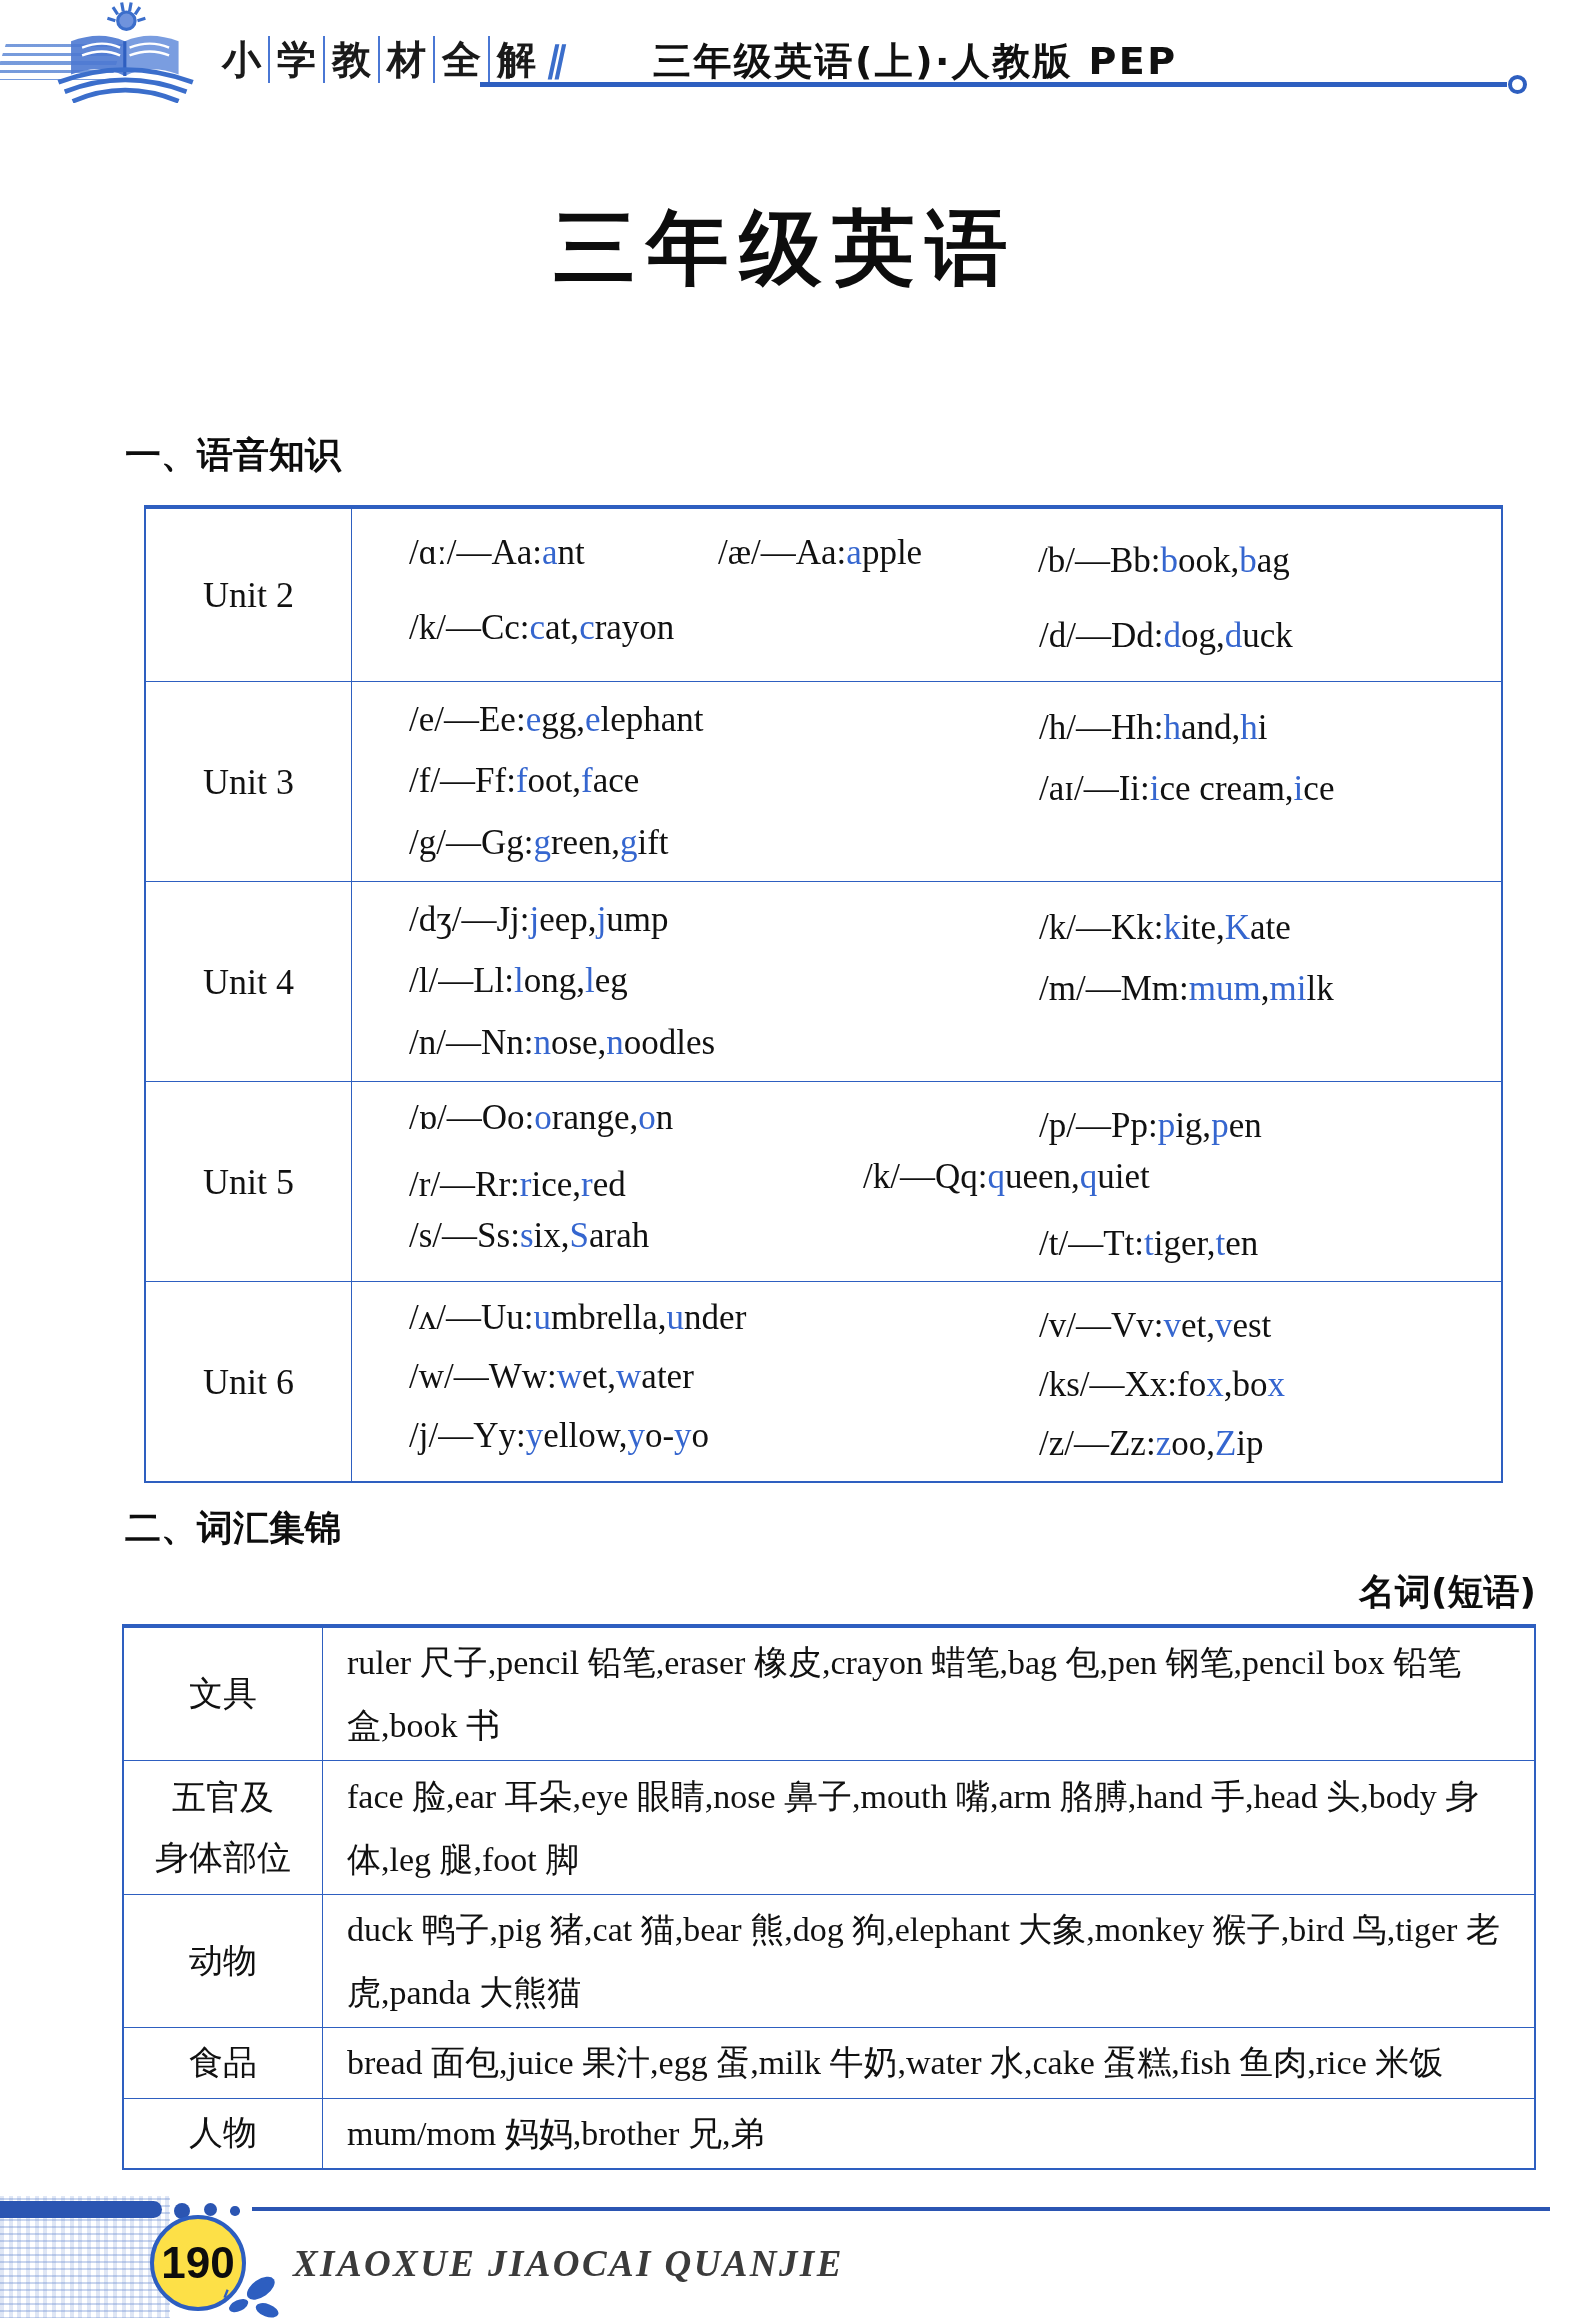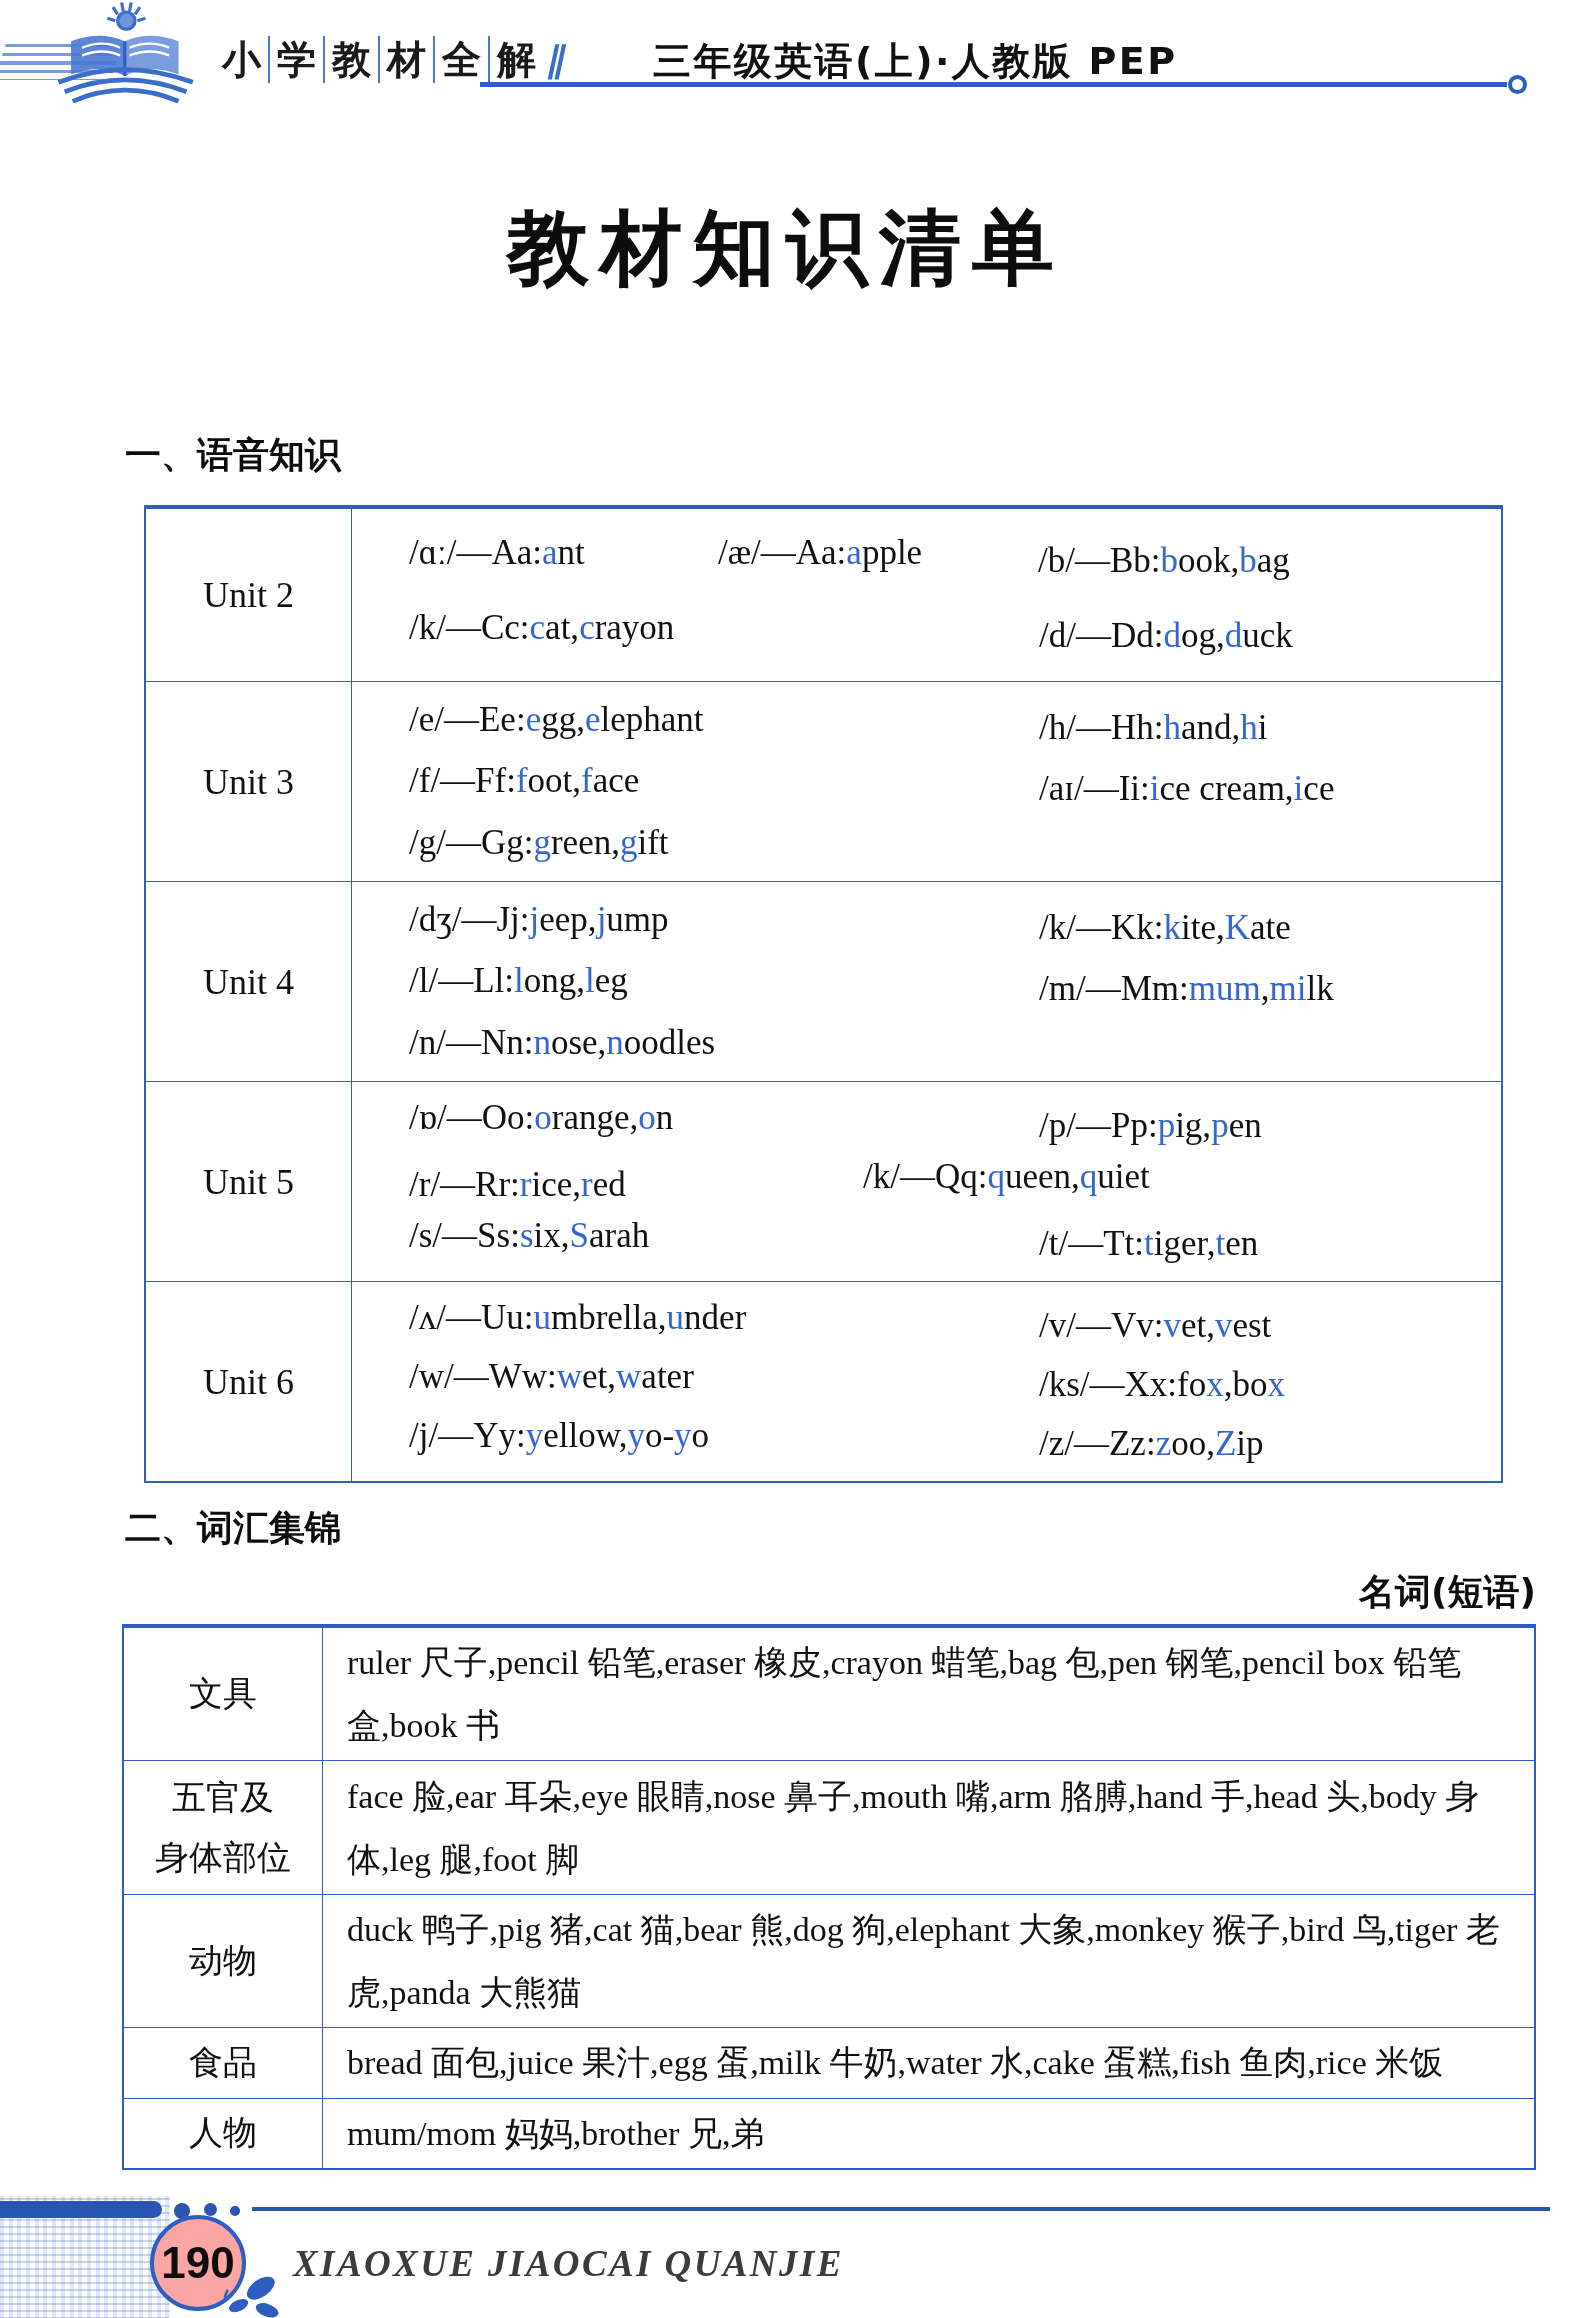--- a/index.html
+++ b/index.html
@@ -94,21 +94,21 @@
       repeating-linear-gradient(90deg, rgba(80,120,200,.18) 0 4px, transparent 4px 8.7px);
   }
   .f-bar { position:absolute; left:0; top:2201px; width:162px; height:17.4px; background:#2b55b2; border-radius:0 9.5px 9.5px 0; }
   .f-dot { position:absolute; background:#2b55b2; border-radius:50%; }
   .f-dot.d1 { left:174px; top:2203px; width:16px; height:16px; }
   .f-dot.d2 { left:204px; top:2203px; width:13.4px; height:13.4px; }
   .f-dot.d3 { left:230px; top:2206px; width:9.5px; height:9.5px; }
   .f-line { position:absolute; left:252px; top:2207px; width:1298px; height:4px; background:#2b55b2; }
   .f-pagenum {
     position:absolute; left:150px; top:2215px; width:96px; height:96px;
-    border:4px solid #2d5ec0; border-radius:50%; background:#fca5a5; box-sizing:border-box;
+    border:4px solid #2d5ec0; border-radius:50%; background:#fde047; box-sizing:border-box;
     display:flex; align-items:center; justify-content:center;
     font-family:"Liberation Sans","DejaVu Sans",sans-serif; font-size:44px; font-weight:bold; color:#0d0d0d;
   }
   .f-leaves { position:absolute; left:215px; top:2274px; width:79px; height:45px; }
   .f-imprint {
     position:absolute; left:293px; top:2242px;
     font-family:"Liberation Serif","DejaVu Serif",serif; font-style:italic; font-weight:bold;
     font-size:37px; letter-spacing:2.4px; color:#3b3b3b;
   }
 </style>
@@ -141,21 +141,21 @@
         <span class="ch">材</span>
         <span class="ch">全</span>
         <span class="ch">解</span>
       </span>
     <span class="logo-mark">∥</span>
   </div>
   <div class="edition">三年级英语(上)·人教版 PEP</div>
   <div class="header-line"></div>
   <div class="header-line-circle"></div>
 
-  <div class="page-title">教材知识清单</div>
+  <div class="page-title">三年级英语</div>
 
   <div class="sec-heading" id="sec1-heading">一、语音知识</div>
   <div class="phonics" id="phonics-table">
       <div class="p-row lines-2">
         <div class="p-unit">Unit 2</div>
         <div class="p-content">
           <div class="p-line">
             <span class="p-entry c1">/ɑː/—Aa:<span class="bl">a</span>nt</span>
             <span class="p-entry c2">/æ/—Aa:<span class="bl">a</span>pple</span>
             <span class="p-entry c3">/b/—Bb:<span class="bl">b</span>ook,<span class="bl">b</span>ag</span>

